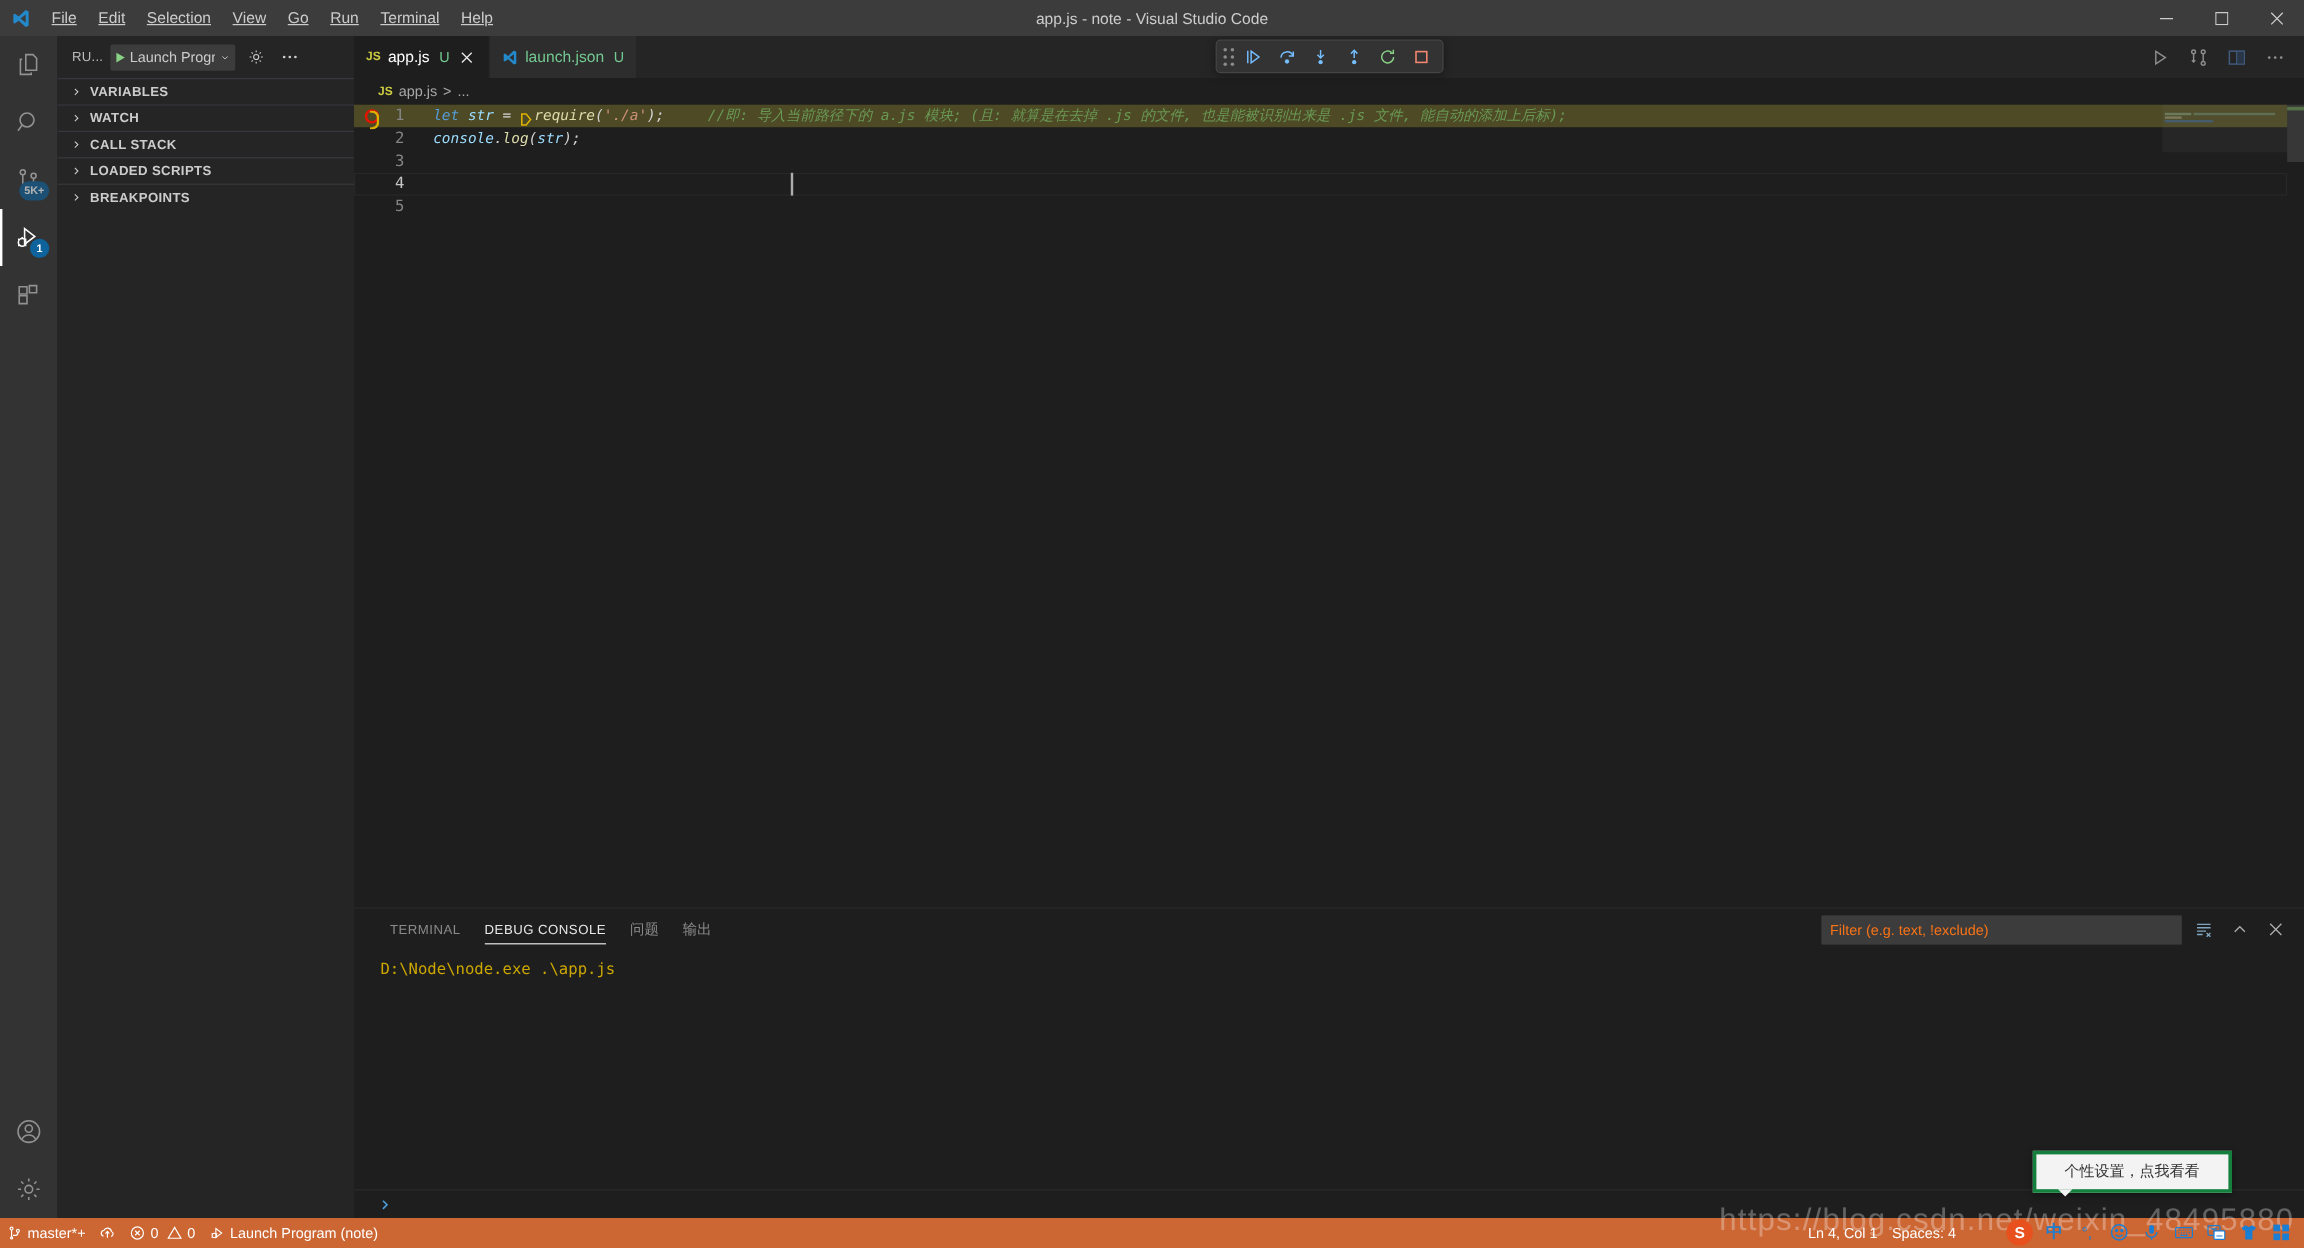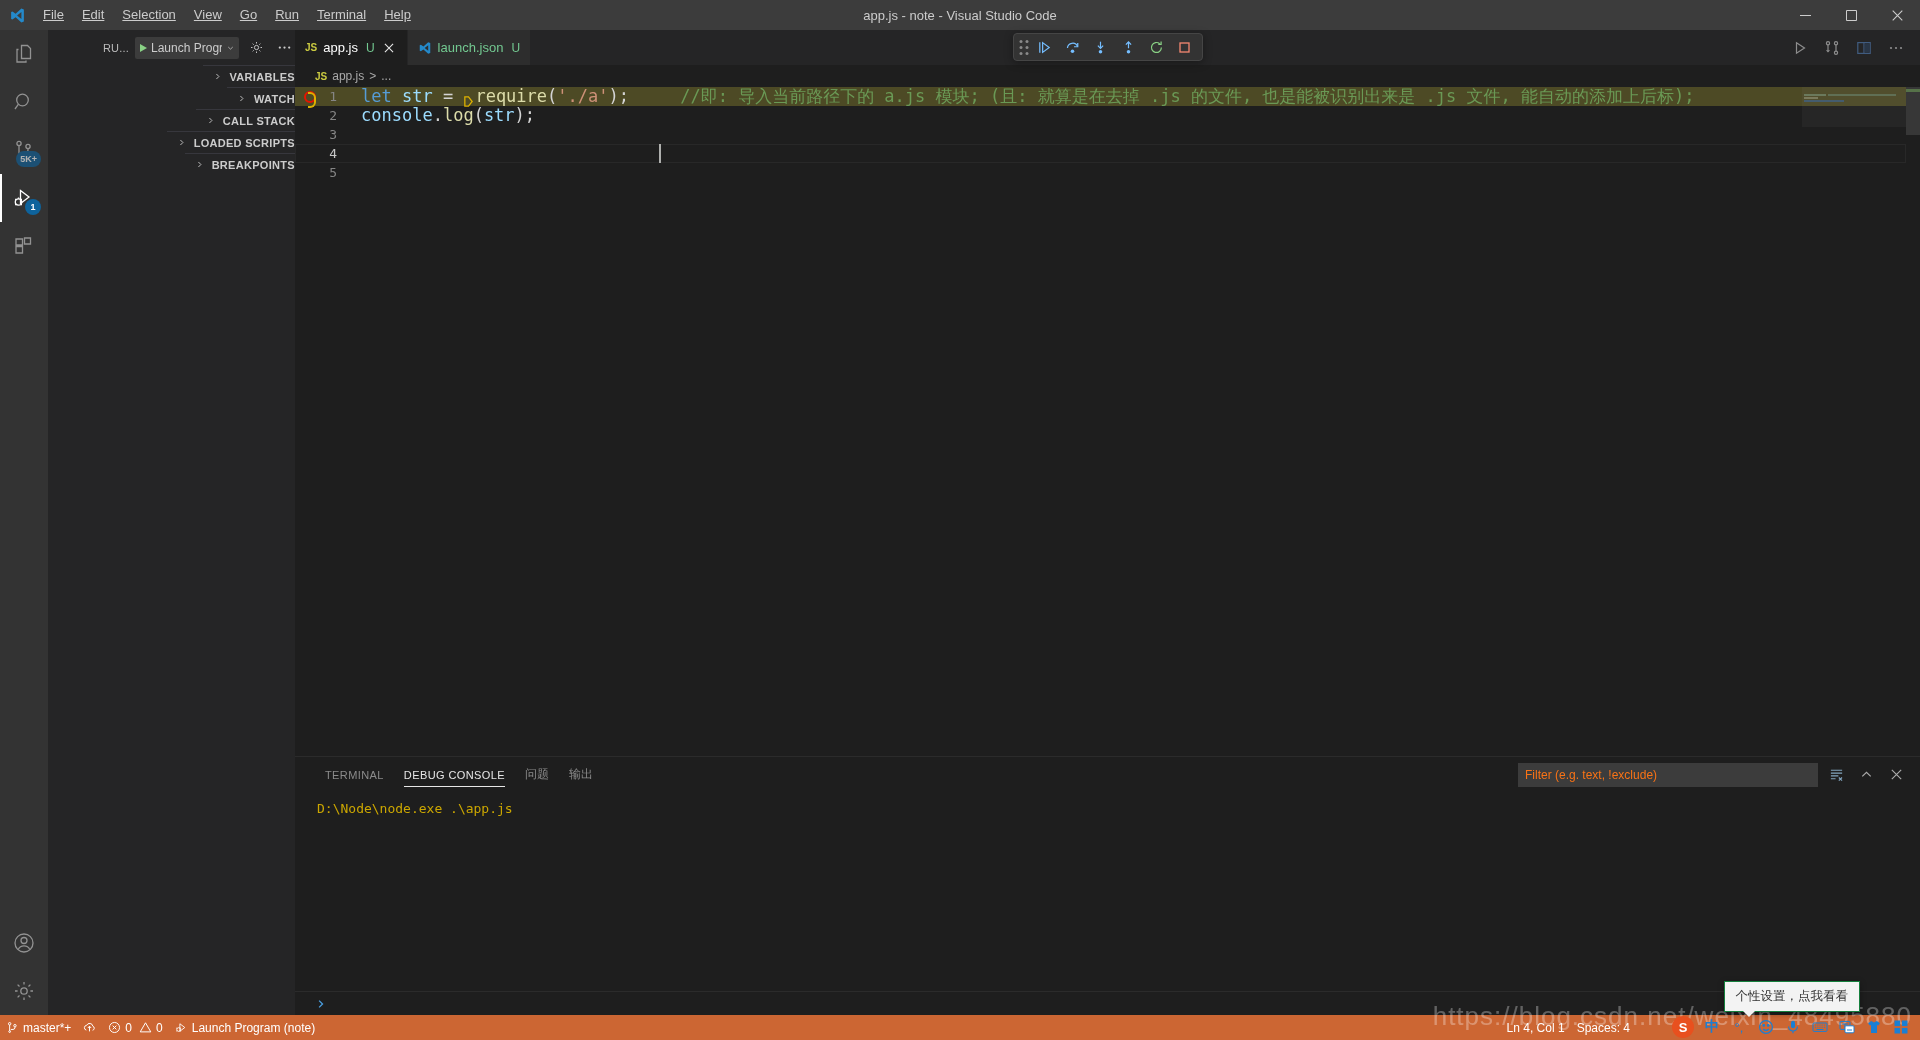--- a/index.html
+++ b/index.html
@@ -48,21 +48,21 @@
   .act svg { width:24px; height:24px; }
   .badge {
     position:absolute; right:7px; bottom:7px; min-width:16px; height:16px;
     border-radius:8px; background:#0e639c; color:#fff; font-size:9px;
     display:flex; align-items:center; justify-content:center; padding:0 4px;
     font-weight:600; line-height:16px;
   }
   #act-bottom { margin-top:auto; }
 
   
-  #sidebar { width:247px; flex:0 0 247px; background:#252526; display:flex; flex-direction:column;align-items:flex-end; }
+  #sidebar { width:247px; flex:0 0 247px; background:#252526; display:flex; flex-direction:column; }
   #sidebar-header {
     height:35px; display:flex; align-items:center; padding-left:12px; gap:6px;
     flex:0 0 35px;
   }
   #sidebar-title { font-size:11px; text-transform:uppercase; color:#bbbbbb; letter-spacing:.2px;
     max-width:32px; overflow:hidden; white-space:nowrap; }
   #launch-select {
     display:flex; align-items:center; gap:4px; background:#3c3c3c; height:22px;
     padding:0 4px 0 5px; border-radius:2px; font-size:12px; color:#cccccc;
     max-width:104px; cursor:pointer;
@@ -115,21 +115,21 @@
   .crumb { cursor:pointer; }
 
   
   #codearea { flex:1; position:relative; overflow:hidden; background:#1e1e1e; }
   .coderow { height:19px; display:flex; align-items:center; font-size:14px; line-height:19px; }
   .coderow .lnum {
     width:66px; text-align:right; padding-right:24px; color:#858585; font-size:13px;
     font-family:"DejaVu Sans Mono",monospace;
   }
   .coderow.cur .lnum { color:#c6c6c6; }
-  .coderow .code { white-space:pre; font-family:"DejaVu Sans Mono","Liberation Mono",monospace; font-size:17px; }
+  .coderow .code { white-space:pre; font-family:"DejaVu Sans Mono","Liberation Mono",monospace; font-size:12px;font-style:italic; }
   .hl-line { background:#4d4a25; }
   .cur-line-border { box-shadow: inset 0 0 0 1px #282828; }
   .bp-dot {
     position:absolute; left:9px; width:12px; height:12px; border-radius:50%;
     border:2px solid #e51400; box-sizing:border-box;
   }
   .bp-dot:after {
     content:""; position:absolute; left:2px; top:-1px; width:6px; height:12px;
     border:2px solid #ddb100; border-left:none; border-radius:0 6px 6px 0;
   }
@@ -206,22 +206,22 @@
   }
   .ime-ic { width:18px; height:18px; display:flex; align-items:center; justify-content:center; color:#1a7fd4; }
   .ime-ic svg { width:16px; height:16px; }
   #sogou-logo {
     width:22px; height:22px; border-radius:50%; background:#e8501e;
     display:flex; align-items:center; justify-content:center; color:#fff; font-size:13px; font-weight:bold;
   }
 
   
   #tooltip {
-    position:absolute; right:60px; bottom:28px; background:#f3f3f3; color:#333333;
-    border:1px solid #15803d; padding:6px 11px; font-size:12.5px; z-index:45;
+    position:absolute; right:60px; bottom:46px; background:#f3f3f3; color:#333333;
+    border:3px solid #15803d; padding:6px 24px; font-size:12.5px; z-index:45;
     box-shadow:0 2px 6px rgba(0,0,0,.35); white-space:nowrap;
   }
   #tooltip:after {
     content:""; position:absolute; left:18px; bottom:-6px; width:0; height:0;
     border-left:6px solid transparent; border-right:6px solid transparent; border-top:6px solid #f3f3f3;
   }
 </style>
 </head>
 <body>
 

